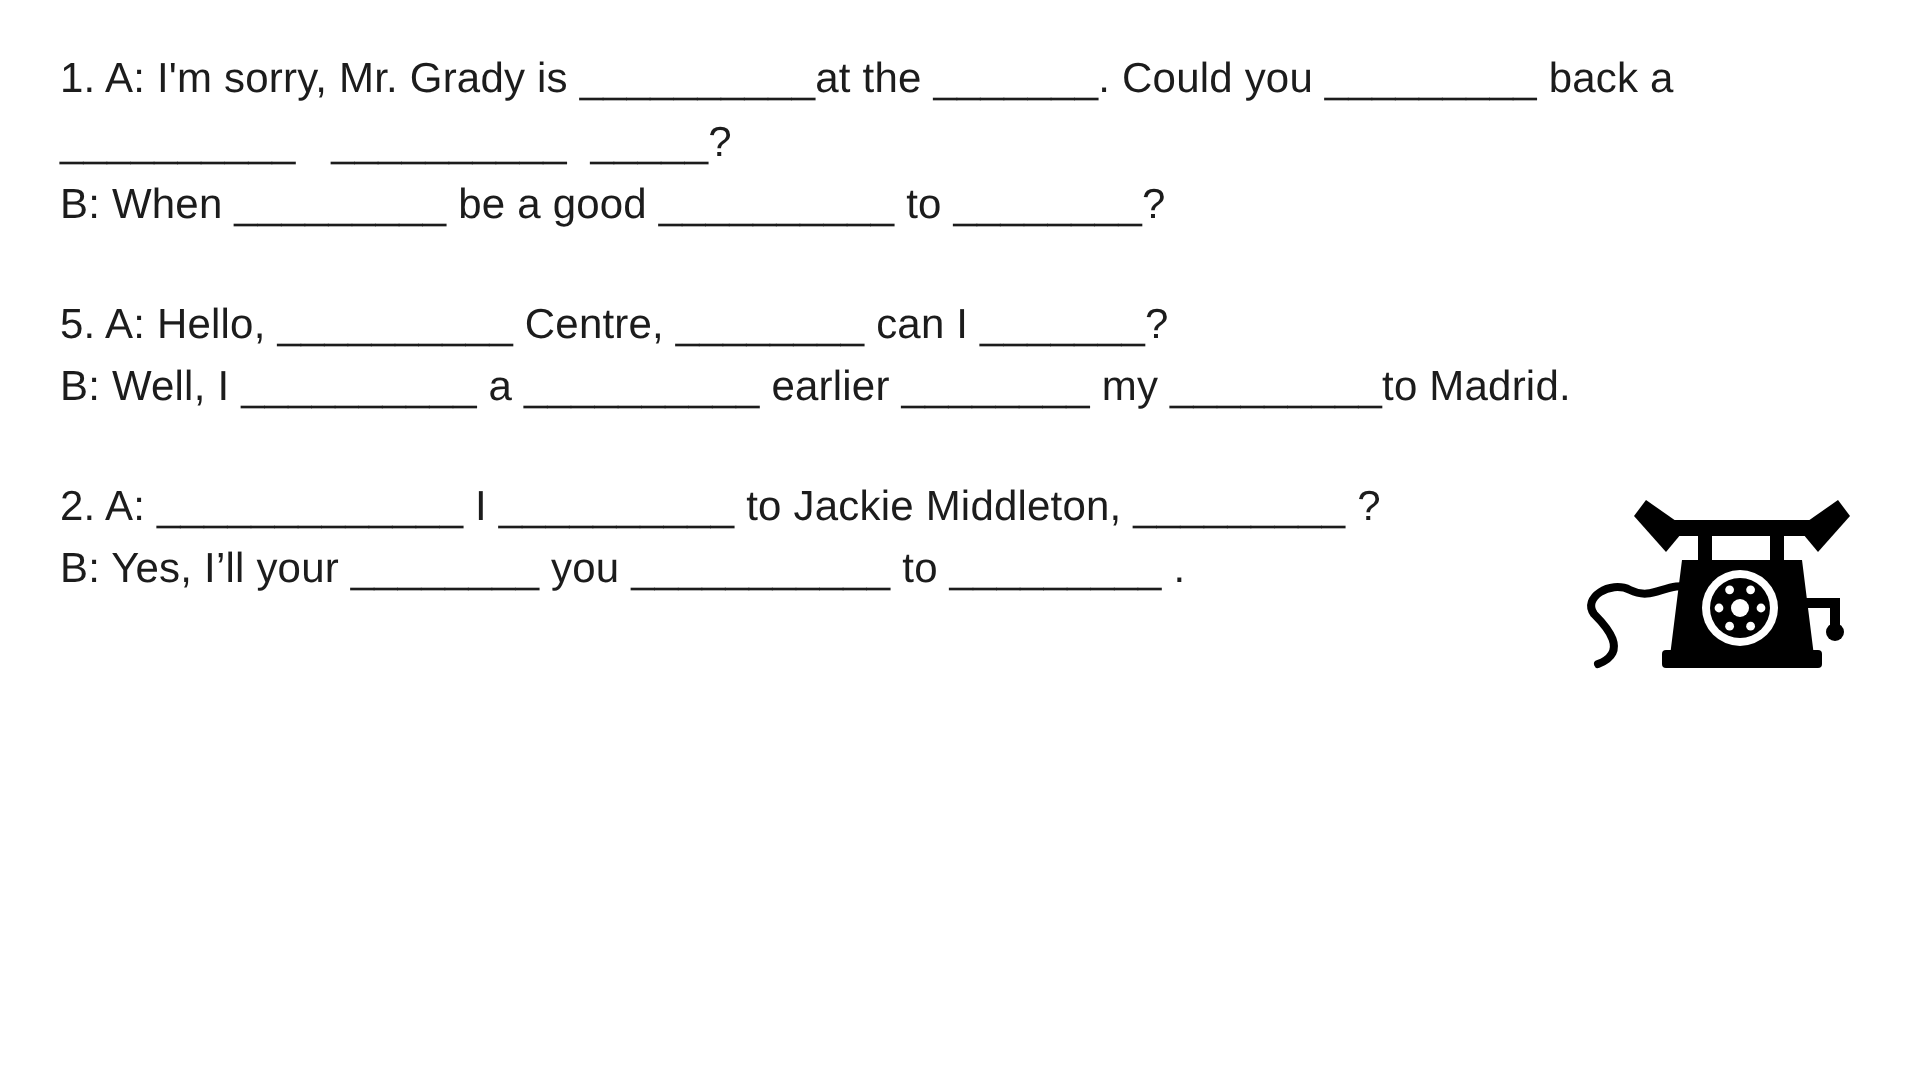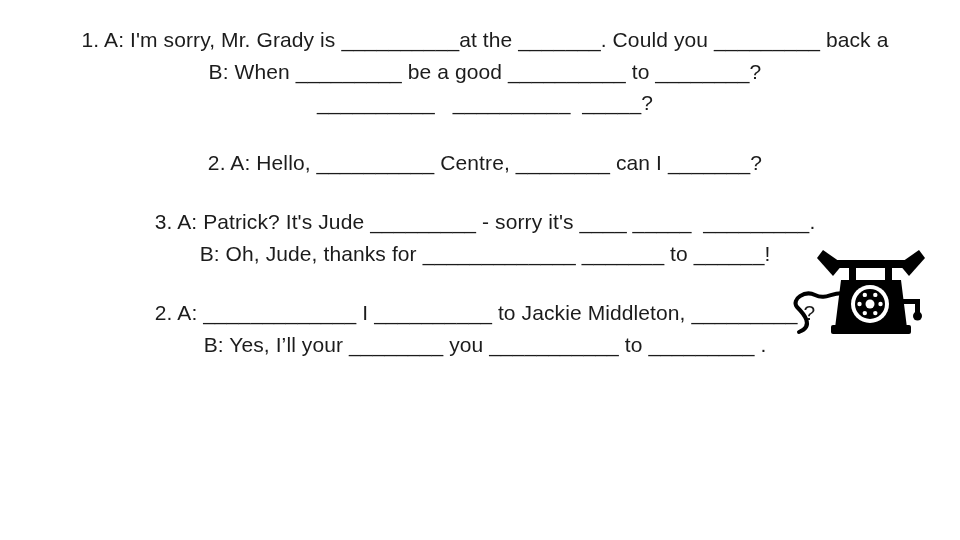--- a/index.html
+++ b/index.html
@@ -17,50 +17,46 @@
     padding: 24px 20px 0 30px;
     font-size: 21px;
     color: #1c1c1c;
     box-sizing: border-box;
   }
   .dialogue { margin: 0 0 28px 0; }
   .line {
     line-height: 31.5px;
     white-space: pre-wrap;
     letter-spacing: 0.1px;
-    text-align: center;
   }
   .phone-wrap {
     position: absolute;
     left: 791px;
     top: 250px;
     width: 156px;
     height: 88px;
   }
   .phone-wrap svg { display: block; width: 100%; height: 100%; }
 </style>
 </head>
 <body>
 
 <div class="sheet">
 
   <div class="dialogue">
     <div class="line">1. A: I'm sorry, Mr. Grady is __________at the _______. Could you _________ back a</div>
+    <div class="line">__________   __________  _____?</div>
     <div class="line">B: When _________ be a good __________ to ________?</div>
-    <div class="line">__________   __________  _____?</div>
   </div>
 
   <div class="dialogue">
-    <div class="line">2. A: Hello, __________ Centre, ________ can I _______?</div>
+    <div class="line">5. A: Hello, __________ Centre, ________ can I _______?</div>
+    <div class="line">B: Well, I __________ a __________ earlier ________ my _________to Madrid.</div>
   </div>
 
-  <div class="dialogue">
-    <div class="line">3. A: Patrick? It's Jude _________ - sorry it's ____ _____  _________.</div>
-    <div class="line">B: Oh, Jude, thanks for _____________ _______ to ______!</div>
-  </div>
 
   <div class="dialogue">
     <div class="line">2. A: _____________ I __________ to Jackie Middleton, _________ ?</div>
     <div class="line">B: Yes, I’ll your ________ you ___________ to _________ .</div>
   </div>
 
 
   <div class="phone-wrap">
     <svg viewBox="0 0 156 88" aria-hidden="true">
 

